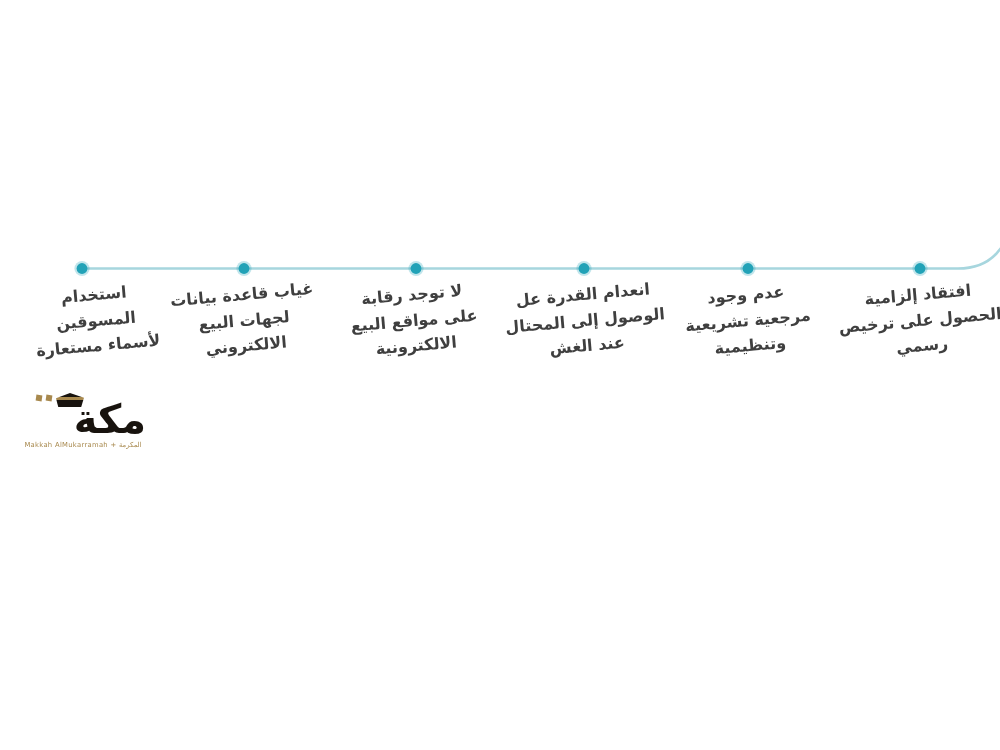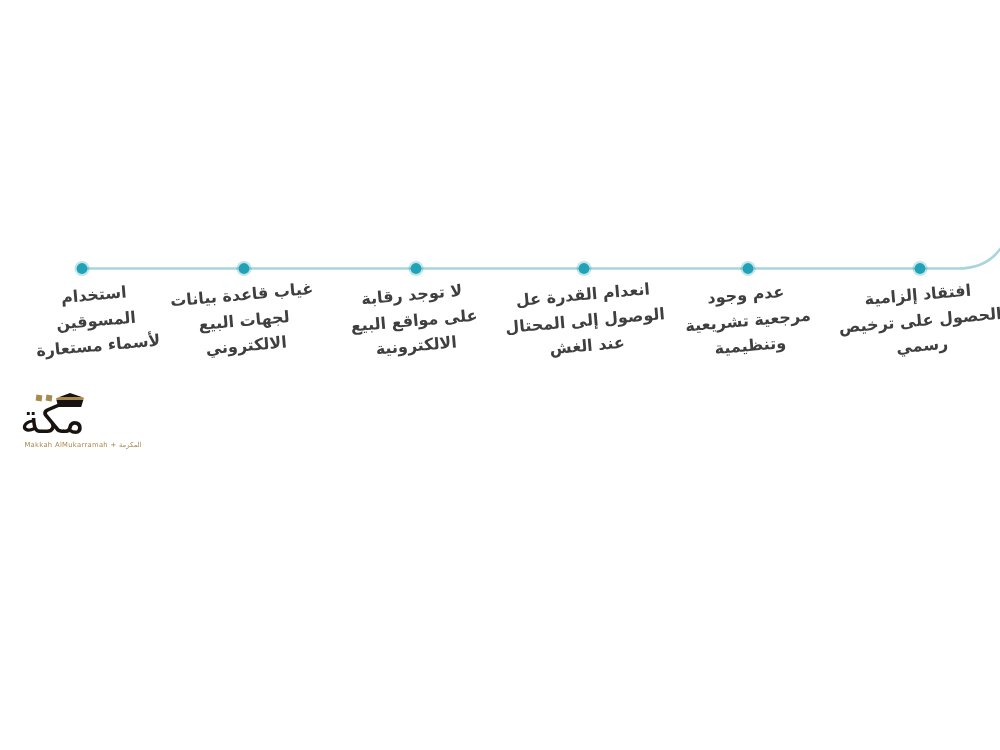--- a/index.html
+++ b/index.html
@@ -42,22 +42,22 @@
   .logo{position:absolute;left:20px;top:393px;width:126px;height:58px;}
   .logo-dots{position:absolute;left:16px;top:2px;display:flex;gap:4px;}
   .logo-dots i{display:block;width:6px;height:6px;background:var(--logo-gold);transform:rotate(8deg);}
   .logo-kaaba{
     position:absolute;left:36px;top:0;width:28px;height:14px;z-index:2;
     background:linear-gradient(180deg,var(--logo-black) 0 28%,var(--logo-gold) 28% 52%,var(--logo-black) 52% 100%);
     clip-path:polygon(8% 100%,0% 38%,50% 0%,100% 34%,90% 100%);
   }
   .logo-wordmark{
     position:absolute;left:0;top:3px;width:100%;
-    text-align:left;
-    font-size:40px;line-height:46px;font-weight:normal;
+    text-align:right;
+    font-size:40px;line-height:46px;font-weight:bold;
     color:var(--logo-black);
     letter-spacing:1px;
   }
   .logo-sub{
     position:absolute;left:0;top:48px;width:100%;
     text-align:center;
     font-size:6.8px;line-height:8px;
     color:var(--logo-gold);
     white-space:nowrap;
     letter-spacing:.3px;

